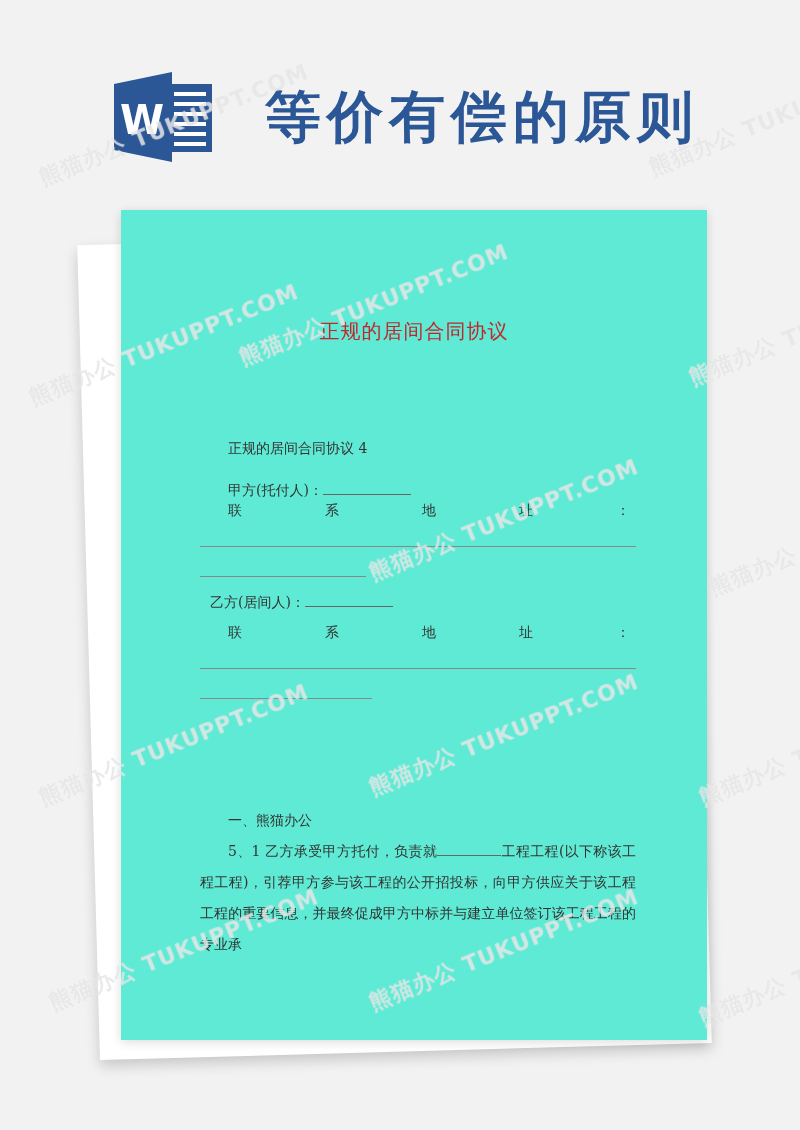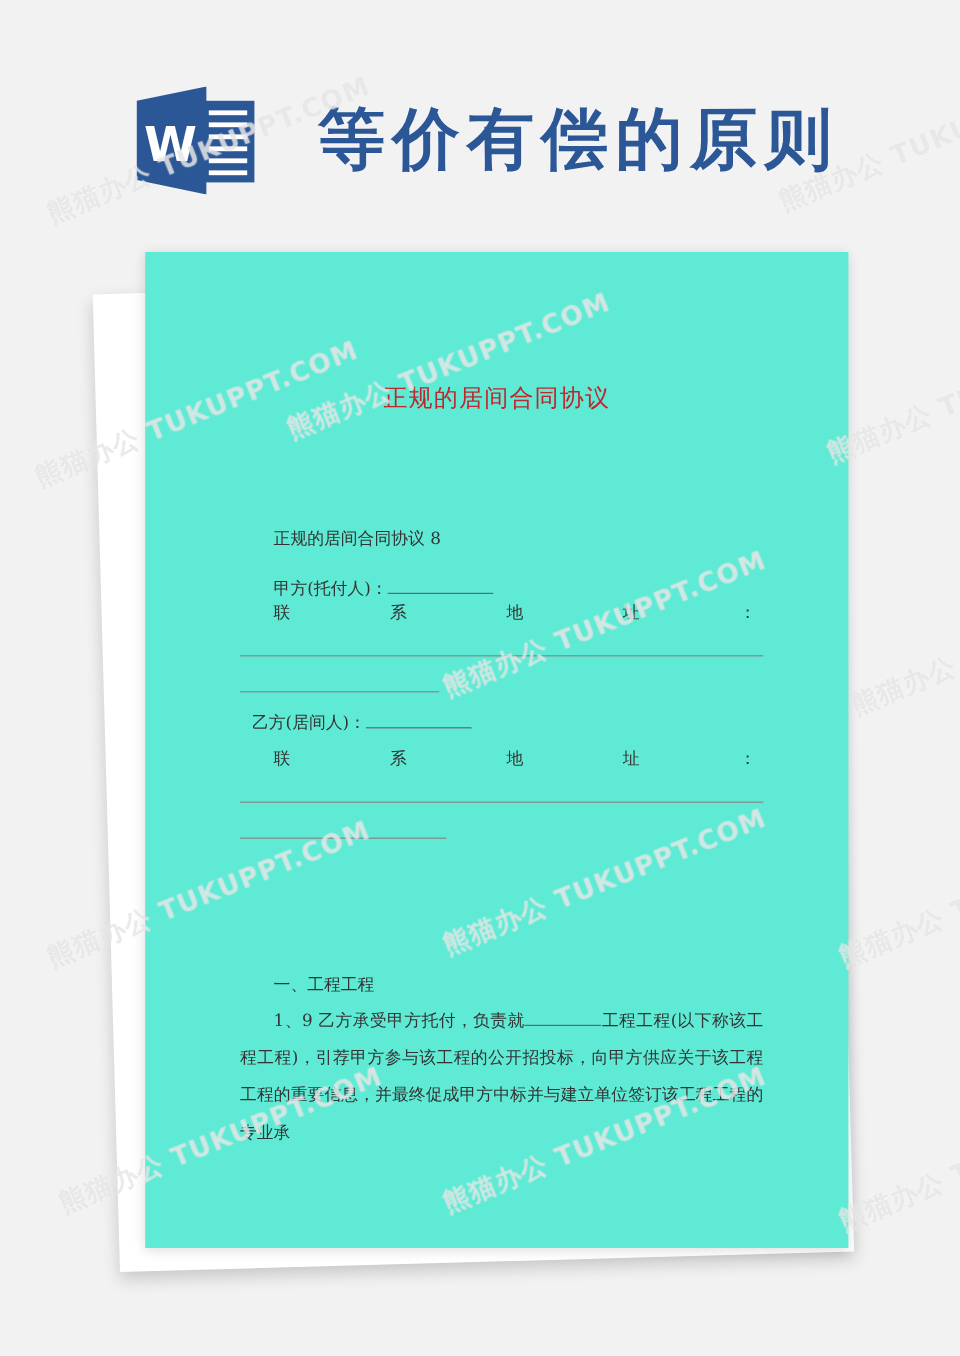--- a/index.html
+++ b/index.html
@@ -62,21 +62,21 @@
     <text x="10" y="62" fill="#ffffff" font-size="40" font-weight="bold" font-family="DejaVu Sans, sans-serif">W</text>
   </svg>
   <div class="banner-title">等价有偿的原则</div>
 </div>
 
 <div class="page-back"></div>
 
 <div class="page-front body-text">
   <div class="doc-title">正规的居间合同协议</div>
 
-  <div class="line" style="left:107px; top:230px;">正规的居间合同协议 8</div>
+  <div class="line" style="left:107px; top:230px;">正规的居间合同协议 4</div>
 
   <div class="line" style="left:107px; top:272px;">
     <span>甲方(托付人)：</span><span class="uline" style="width:88px;"></span>
   </div>
 
   <div class="spread" style="top:292px;">
     <span>联</span>
     <span>系</span>
     <span>地</span>
     <span>址</span>
@@ -93,23 +93,23 @@
     <span>联</span>
     <span>系</span>
     <span>地</span>
     <span>址</span>
     <span>：</span>
   </div>
   <div class="hrule" style="left:79px; width:436px; top:458px;"></div>
   <div class="hrule" style="left:79px; width:172px; top:488px;"></div>
 
 
-  <div class="line" style="left:107px; top:602px;">一、工程工程</div>
+  <div class="line" style="left:107px; top:602px;">一、熊猫办公</div>
 
-  <div class="para" style="top:626px;"><span>1、9 乙方承受甲方托付，负责就</span><span class="uline" style="width:64px; text-indent:0;"></span><span>工程工程(以下称该工程</span><span>工程)，引荐甲方参与该工程的公开招投标，向甲方供应关于该工程工程的重要信息，并最终促成甲方中标并与建立单位签订该工程工程的专业承</span></div>
+  <div class="para" style="top:626px;"><span>5、1 乙方承受甲方托付，负责就</span><span class="uline" style="width:64px; text-indent:0;"></span><span>工程工程(以下称该工程</span><span>工程)，引荐甲方参与该工程的公开招投标，向甲方供应关于该工程工程的重要信息，并最终促成甲方中标并与建立单位签订该工程工程的专业承</span></div>
 </div>
 
 <div class="watermark" style="left:30px; top:110px;">熊猫办公 TUKUPPT.COM</div>
 <div class="watermark" style="left:640px; top:100px;">熊猫办公 TUKUPPT.COM</div>
 <div class="watermark" style="left:230px; top:290px;">熊猫办公 TUKUPPT.COM</div>
 <div class="watermark" style="left:20px; top:330px;">熊猫办公 TUKUPPT.COM</div>
 <div class="watermark" style="left:680px; top:310px;">熊猫办公 TUKUPPT.COM</div>
 <div class="watermark" style="left:360px; top:505px;">熊猫办公 TUKUPPT.COM</div>
 <div class="watermark" style="left:700px; top:520px;">熊猫办公 TUKUPPT.COM</div>
 <div class="watermark" style="left:30px; top:730px;">熊猫办公 TUKUPPT.COM</div>

